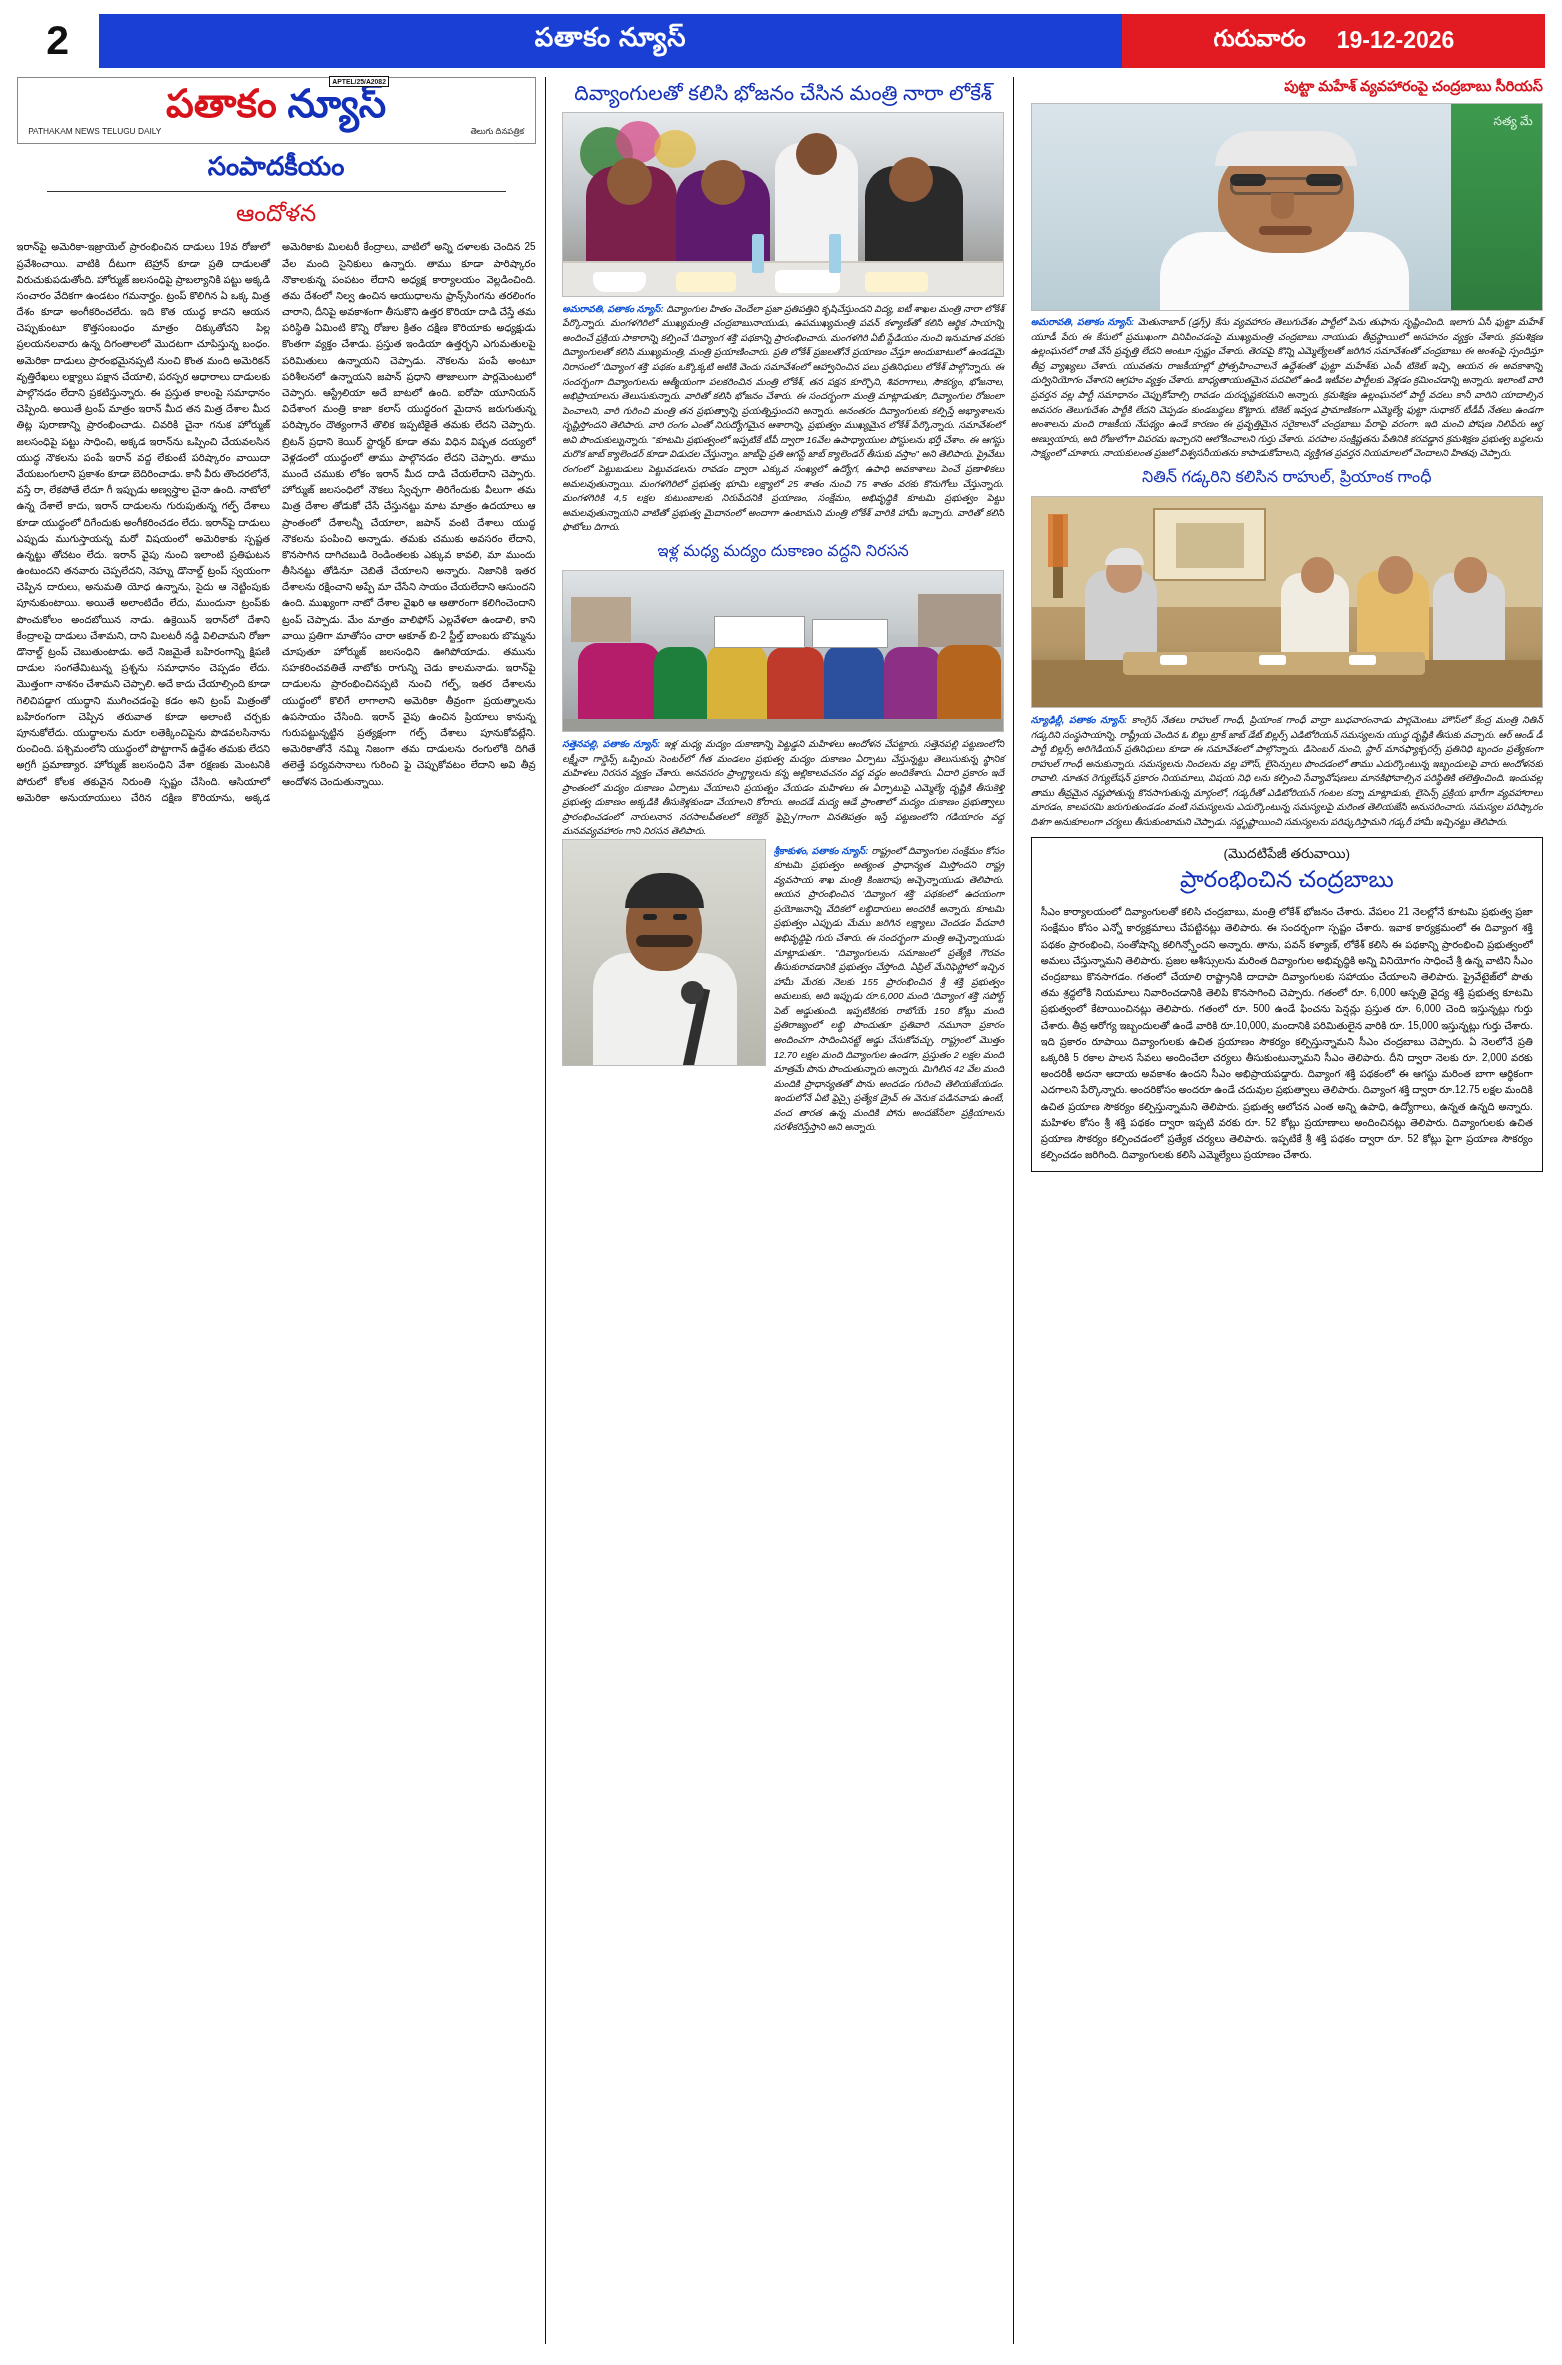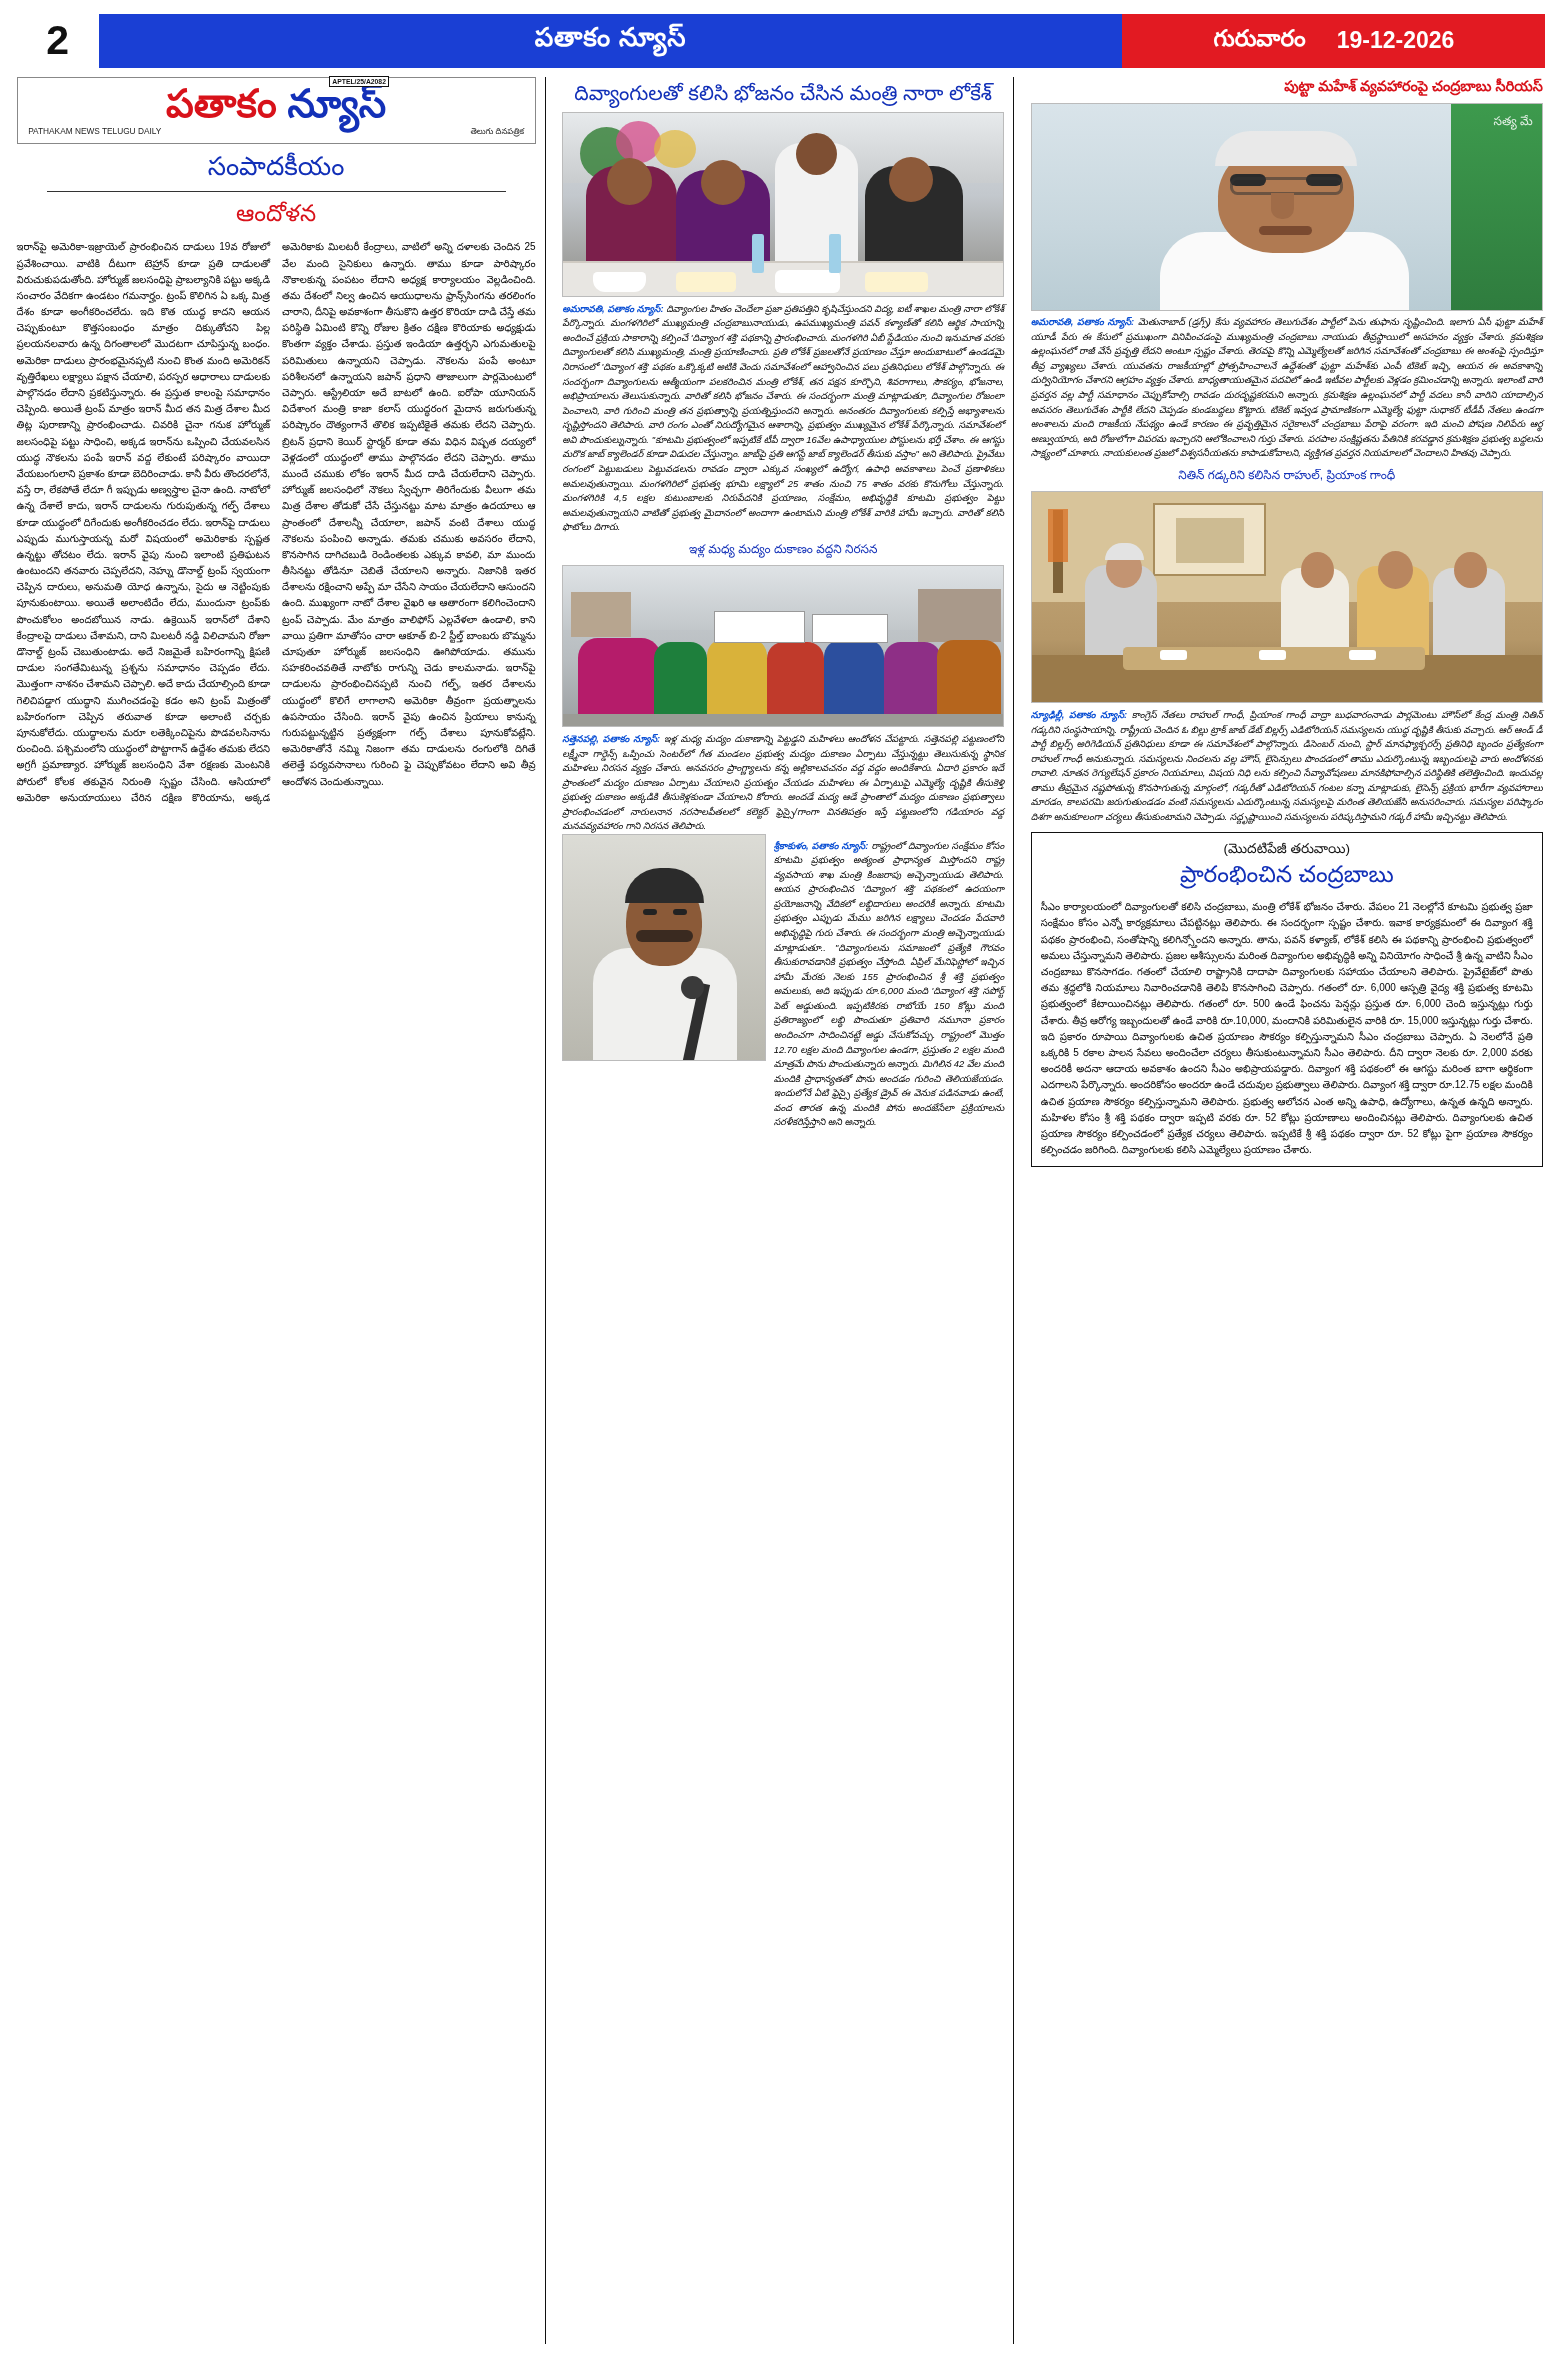--- a/index.html
+++ b/index.html
@@ -107,21 +107,21 @@
     color: #222;
     margin-top: 1.5px;
     padding: 0 3px;
   }
 
   .editorial-head {
     text-align: center;
     font-size: 26px;
     color: #1230b8;
     margin: 7.6px 0 3px 0;
-    font-weight: normal;
+    font-weight: bold;
   }
   .rule {
     border: none;
     border-top: 0.8px solid #333;
     margin: 3px 30px 7.6px 30px;
   }
   .editorial-title {
     text-align: center;
     font-size: 23px;
     color: #d8121a;
@@ -155,21 +155,21 @@
   .hl-red-small {
     color: #d8121a;
     text-align: right;
     font-size: 14.4px;
     font-weight: bold;
     margin: 1.5px 0 4.5px 0;
   }
   .hl-blue-mid {
     color: #1230b8;
     text-align: center;
-    font-size: 12px;
+    font-size: 16px;
     margin: 7.6px 0 6px 0;
   }
   .hl-big-blue {
     color: #1230b8;
     text-align: center;
     font-size: 25px;
     line-height: 1.3;
     margin: 9px 0 7.6px 0;
   }
   .hl-box-title {

